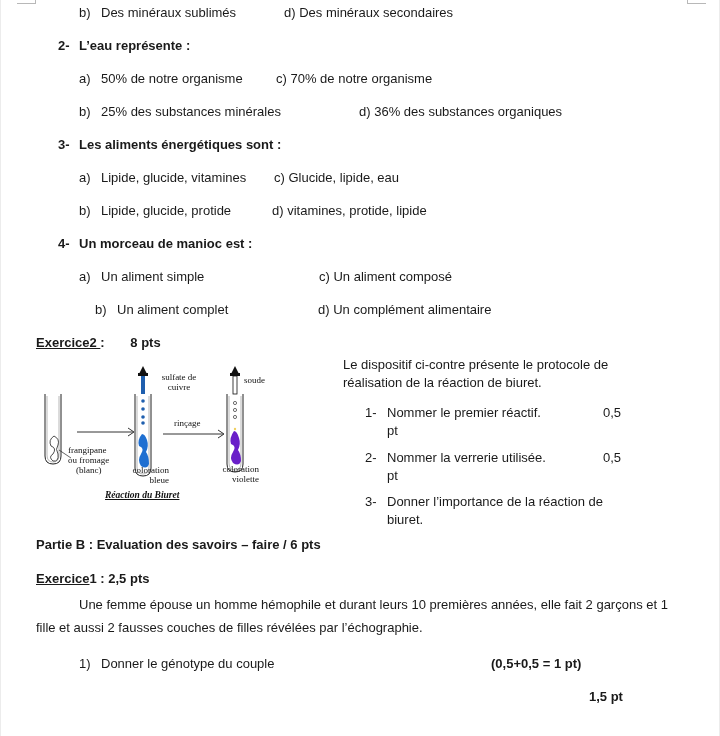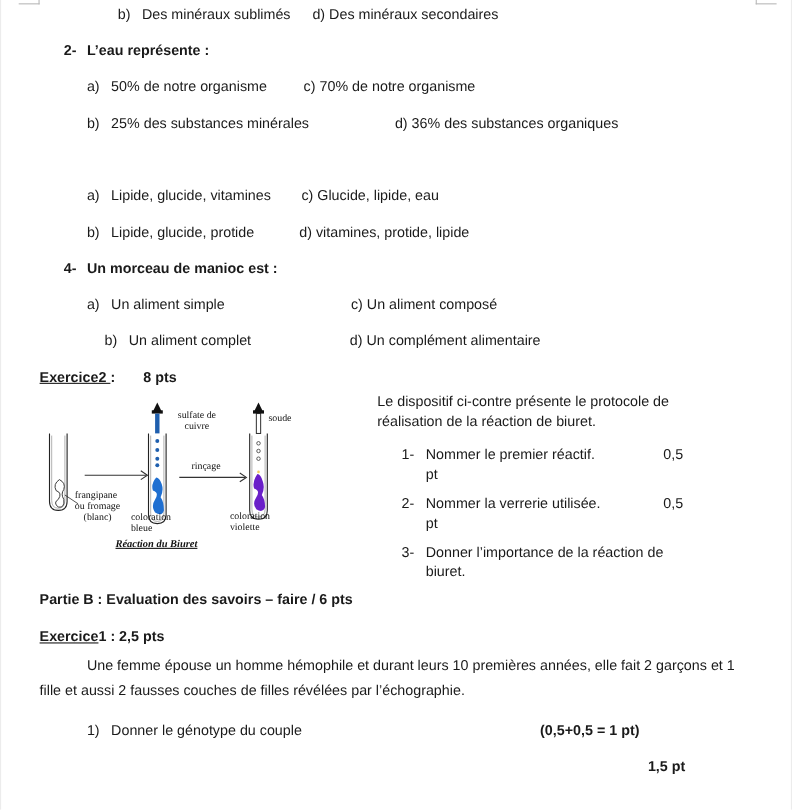--- a/index.html
+++ b/index.html
@@ -24,30 +24,30 @@
     border-left: 1px solid #b8b8b8; border-bottom: 1px solid #b8b8b8;
   }
   .t { position: absolute; font-size: 13px; white-space: nowrap; line-height: 16px; }
   .q { font-weight: bold; font-size: 13px; }
   .q .num { display: inline-block; width: 21px; }
   .opt .lbl { display: inline-block; width: 22px; }
   .u { text-decoration: underline; }
   .b { font-weight: bold; }
   .sub { font-size: 13px; line-height: 18px; white-space: normal; }
   .sub .n { display: inline-block; width: 22px; }
-  .diag-text { position: absolute; font-family: "Liberation Serif", serif; font-size: 9px; line-height: 10px; text-align: left; white-space: nowrap; color: #111; }
+  .diag-text { position: absolute; font-family: "Liberation Serif", serif; font-size: 9px; line-height: 10px; text-align: right; white-space: nowrap; color: #111; }
 </style>
 </head>
 <body>
 
 <div class="page">
   <div class="corner-tl"></div>
   <div class="corner-tr"></div>
 
-  <div class="t opt" style="left:78px; top:5px;margin-left:28px;">
+  <div class="t opt" style="left:78px; top:5px;">
     <span class="lbl">b)</span><span>Des minéraux sublimés</span>
   </div>
   <div class="t opt" style="left:283px; top:5px;">
     <span>d)</span> <span>Des minéraux secondaires</span>
   </div>
 
   <div class="t q" style="left:57px; top:38px;">
     <span class="num">2-</span><span>L’eau représente :</span>
   </div>
   <div class="t opt" style="left:78px; top:71px;">
@@ -56,20 +56,23 @@
   <div class="t opt" style="left:275px; top:71px;">
     <span>c)</span> <span>70% de notre organisme</span>
   </div>
   <div class="t opt" style="left:78px; top:104px;">
     <span class="lbl">b)</span><span>25% des substances minérales</span>
   </div>
   <div class="t opt" style="left:358px; top:104px;">
     <span>d)</span> <span>36% des substances organiques</span>
   </div>
 
+  <div class="t q" style="left:57px; top:137px;">
+    <span class="num">3-</span><span>Les aliments énergétiques sont :</span>
+  </div>
   <div class="t opt" style="left:78px; top:170px;">
     <span class="lbl">a)</span><span>Lipide, glucide, vitamines</span>
   </div>
   <div class="t opt" style="left:273px; top:170px;">
     <span>c)</span> <span>Glucide, lipide, eau</span>
   </div>
   <div class="t opt" style="left:78px; top:203px;">
     <span class="lbl">b)</span><span>Lipide, glucide, protide</span>
   </div>
   <div class="t opt" style="left:271px; top:203px;">

